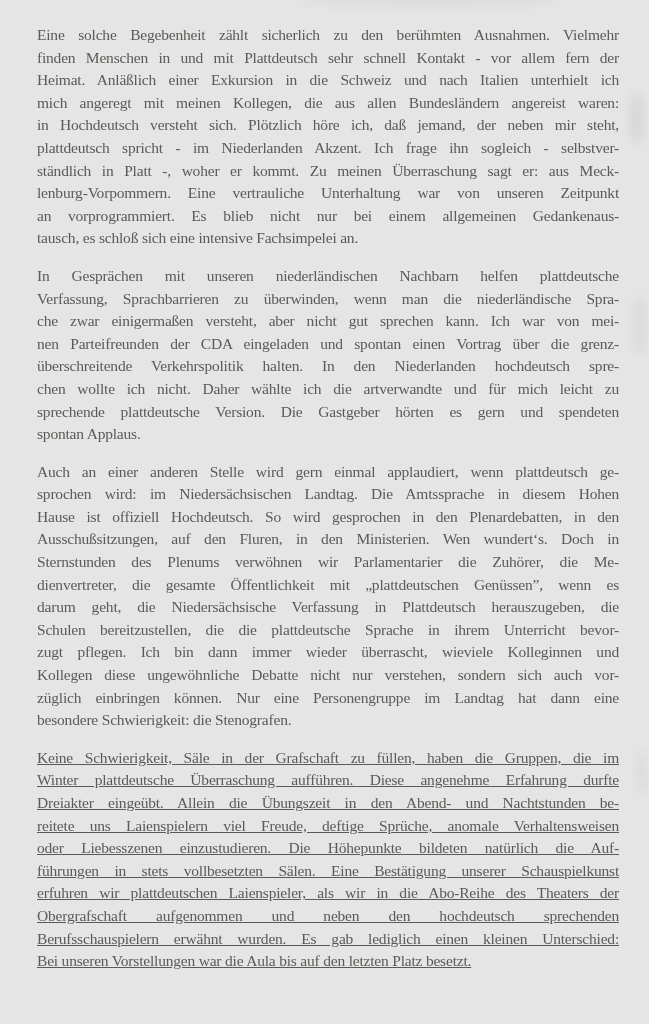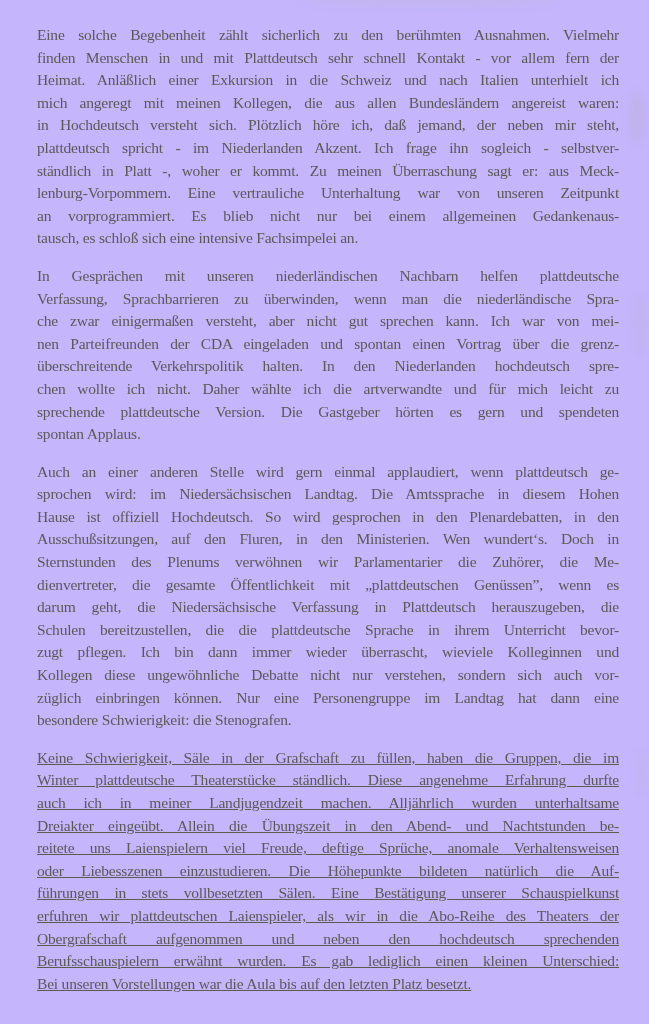--- a/index.html
+++ b/index.html
@@ -47,21 +47,21 @@
     pointer-events: none;
   }
   .artifact-1 { left: 629px; top: 92px;  width: 16px; height: 52px; background: rgba(175,175,170,0.22); }
   .artifact-2 { left: 633px; top: 295px; width: 14px; height: 60px; background: rgba(180,180,175,0.18); }
   .artifact-3 { left: 636px; top: 752px; width: 12px; height: 42px; background: rgba(180,180,175,0.16); }
   .artifact-4 { left: 300px; top: -6px;  width: 260px; height: 12px; background: rgba(185,185,180,0.20); }
 </style>
 </head>
 <body>
 
-<div class="page" style="background: #c4b5fd; color: rgb(90, 90, 86);">
+<div class="page" style="background: #e5e5e5; color: rgb(90, 90, 86);">
   <div class="artifact artifact-1"></div>
   <div class="artifact artifact-2"></div>
   <div class="artifact artifact-3"></div>
   <div class="artifact artifact-4"></div>
   <div class="text-block" id="text-block">
       <div class="para">
         <div class="line">Eine solche Begebenheit zählt sicherlich zu den berühmten Ausnahmen. Vielmehr</div>
         <div class="line">finden Menschen in und mit Plattdeutsch sehr schnell Kontakt - vor allem fern der</div>
         <div class="line">Heimat. Anläßlich einer Exkursion in die Schweiz und nach Italien unterhielt ich</div>
         <div class="line">mich angeregt mit meinen Kollegen, die aus allen Bundesländern angereist waren:</div>
@@ -91,22 +91,21 @@
         <div class="line">dienvertreter, die gesamte Öffentlichkeit mit „plattdeutschen Genüssen”, wenn es</div>
         <div class="line">darum geht, die Niedersächsische Verfassung in Plattdeutsch herauszugeben, die</div>
         <div class="line">Schulen bereitzustellen, die die plattdeutsche Sprache in ihrem Unterricht bevor-</div>
         <div class="line">zugt pflegen. Ich bin dann immer wieder überrascht, wieviele Kolleginnen und</div>
         <div class="line">Kollegen diese ungewöhnliche Debatte nicht nur verstehen, sondern sich auch vor-</div>
         <div class="line">züglich einbringen können. Nur eine Personengruppe im Landtag hat dann eine</div>
         <div class="line last">besondere Schwierigkeit: die Stenografen.</div>
       </div>
       <div class="para">
         <div class="line">Keine Schwierigkeit, Säle in der Grafschaft zu füllen, haben die Gruppen, die im</div>
-        <div class="line">Winter plattdeutsche Theaterstücke ständlich. Diese angenehme Erfahrung durfte</div>
-        <div class="line">auch ich in meiner Landjugendzeit machen. Alljährlich wurden unterhaltsame</div>
+        <div class="line">Winter plattdeutsche Überraschung aufführen. Diese angenehme Erfahrung durfte</div>
         <div class="line">Dreiakter eingeübt.  Allein die Übungszeit in den Abend- und Nachtstunden be-</div>
         <div class="line">reitete uns Laienspielern viel Freude, deftige Sprüche, anomale Verhaltensweisen</div>
         <div class="line">oder Liebesszenen einzustudieren. Die Höhepunkte bildeten natürlich die Auf-</div>
         <div class="line">führungen in stets vollbesetzten Sälen. Eine Bestätigung unserer Schauspielkunst</div>
         <div class="line">erfuhren wir plattdeutschen Laienspieler, als wir in die Abo-Reihe des Theaters der</div>
         <div class="line">Obergrafschaft aufgenommen und neben den hochdeutsch sprechenden</div>
         <div class="line">Berufsschauspielern erwähnt wurden. Es gab lediglich einen kleinen Unterschied:</div>
         <div class="line last">Bei unseren Vorstellungen war die Aula bis auf den letzten Platz besetzt.</div>
       </div>
     </div>

